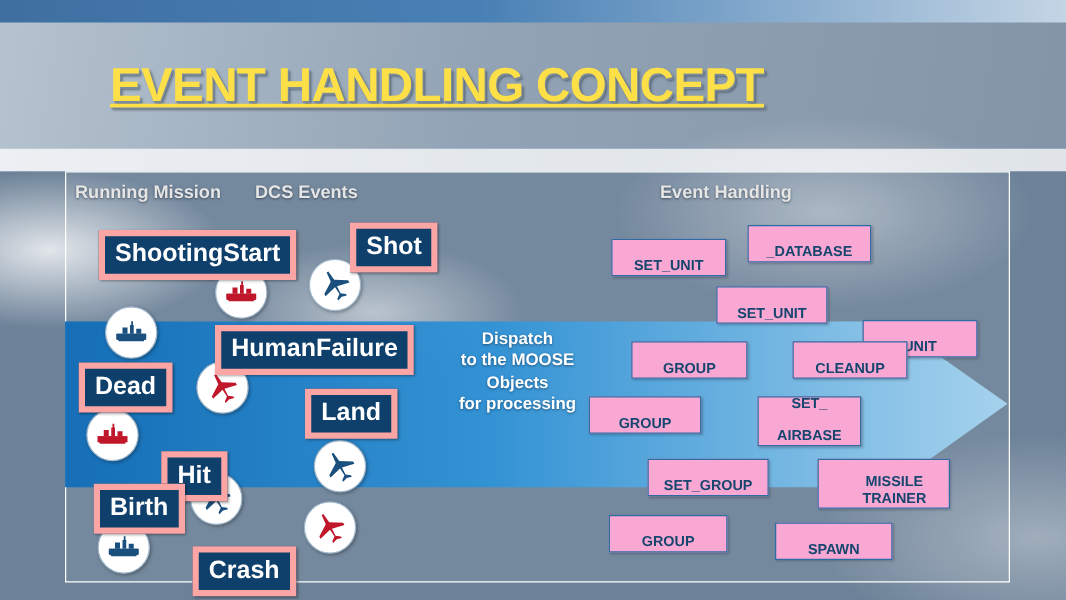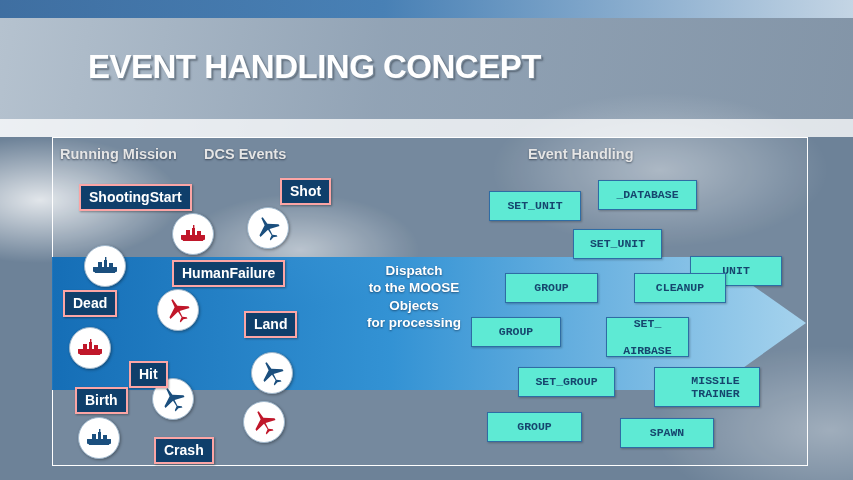--- a/index.html
+++ b/index.html
@@ -61,26 +61,27 @@
     position: absolute;
     left: 0; top: 119px;
     width: 853px;
     height: 18px;
     background: rgba(255,255,255,0.75);
   }
   .slide-title {
     position: absolute;
     left: 88px;
     top: 48px;
-    font-size: 33px;
+    font-size: 38px;
     font-weight: bold;
     letter-spacing: -0.5px;
-    color: #ffffff;
+    color: #fde047;
     text-shadow: 1px 1px 0 #7b8b9a, 2px 2px 2px rgba(40,50,60,0.55);
     white-space: nowrap;
+    text-decoration: underline;
   }
 
   
   .panel {
     position: absolute;
     left: 52px;
     top: 137px;
     width: 754px;
     height: 327px;
     border: 1px solid #ffffff;
@@ -109,42 +110,41 @@
   #head-running { left: 60px; top: 146px; }
   #head-dcs     { left: 204px; top: 146px; }
   #head-eh      { left: 528px; top: 146px; }
 
   
   .chip {
     position: absolute;
     background: #0f3f6b;
     color: #ffffff;
     font-weight: bold;
-    font-size: 14px;
-    border: 2px solid #fca5a5;
+    font-size: 20px;
+    border: 5px solid #fca5a5;
     padding: 3px 8px 4px 8px;
     white-space: nowrap;
     box-shadow: 1px 1px 2px rgba(0,0,0,0.35);
   }
 
   
   .wbox {
     position: absolute;
-    background: #5eead4;
+    background: #f9a8d4;
     border: 1px solid #2e6ca4;
     color: #16466e;
     font-size: 11.5px;
     font-weight: bold;
     text-align: center;
     display: flex;
     align-items: center;
-    justify-content: center;
+    justify-content: flex-end;
     line-height: 1.15;
     box-shadow: 1px 1px 2px rgba(0,0,0,0.25);
-    font-family: Liberation Mono, monospace;
   }
 
   
   .ricon {
     position: absolute;
     width: 40px;
     height: 40px;
     border-radius: 50%;
     background: #ffffff;
     border: 1px solid #9fb7cc;

